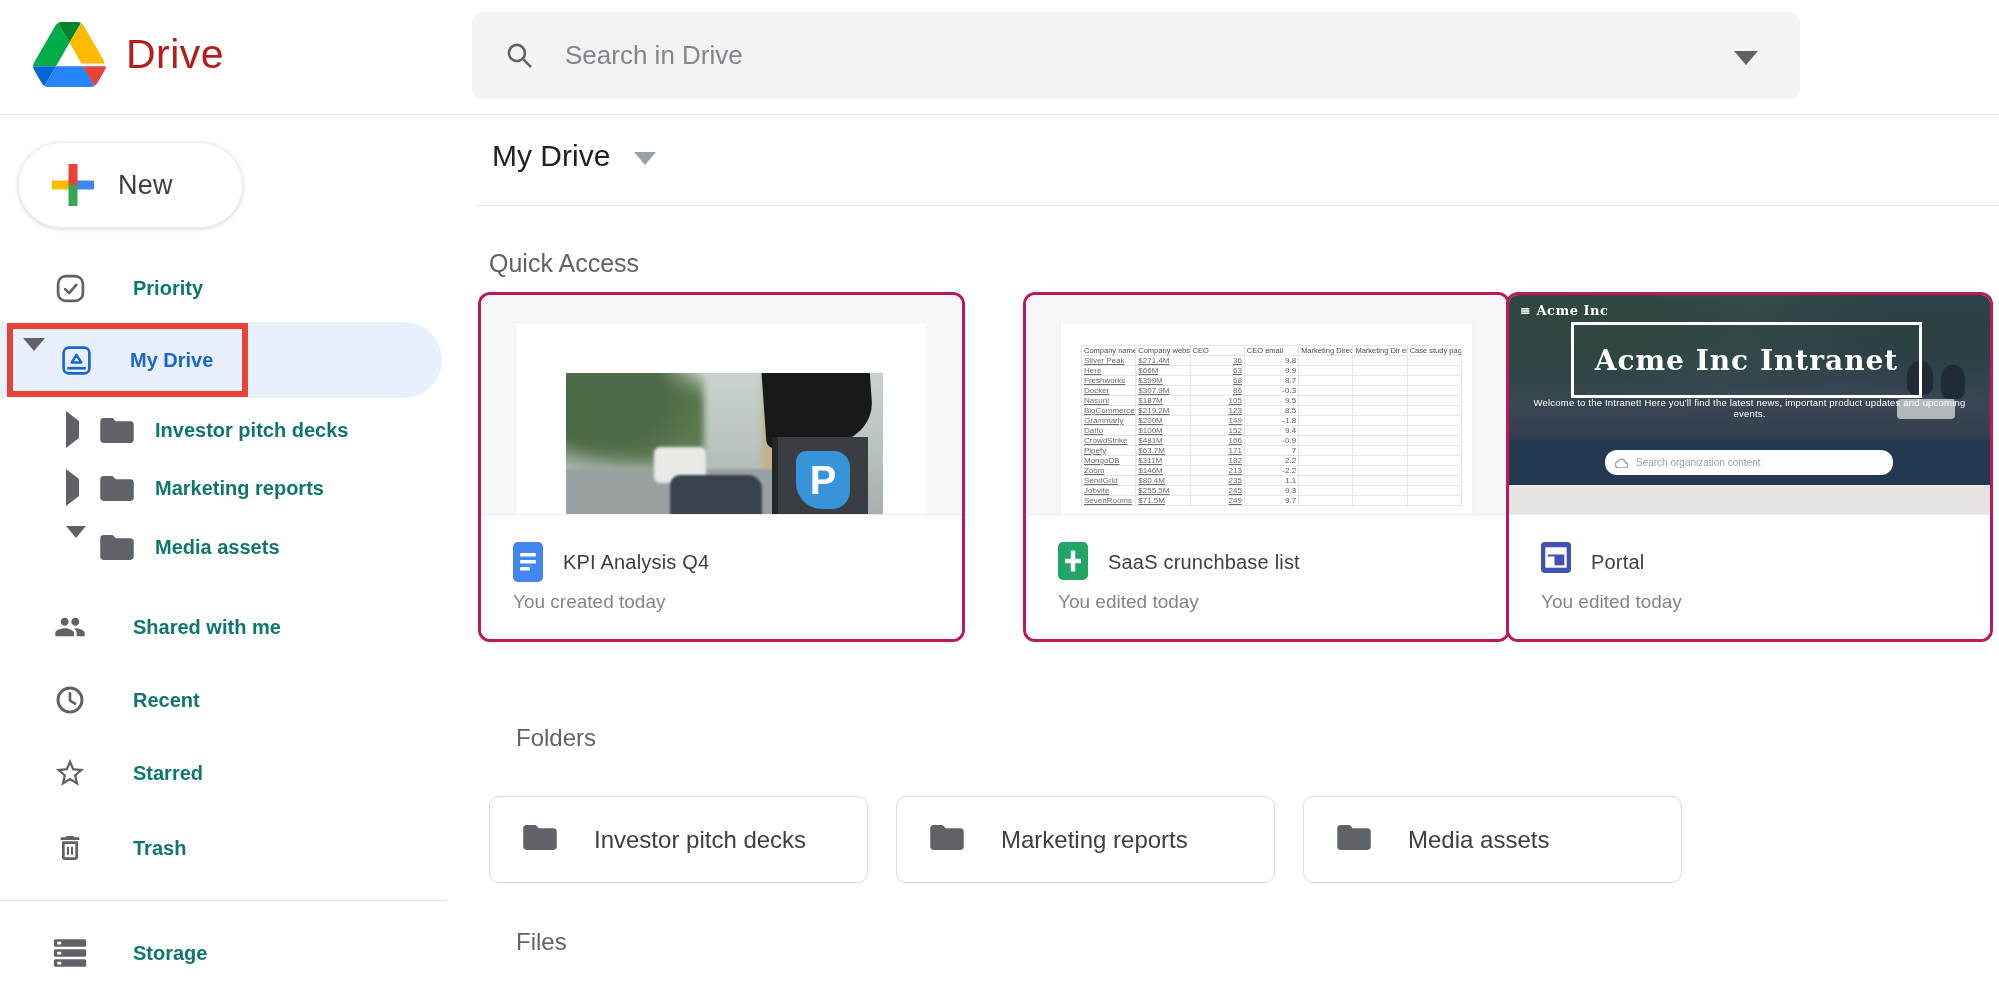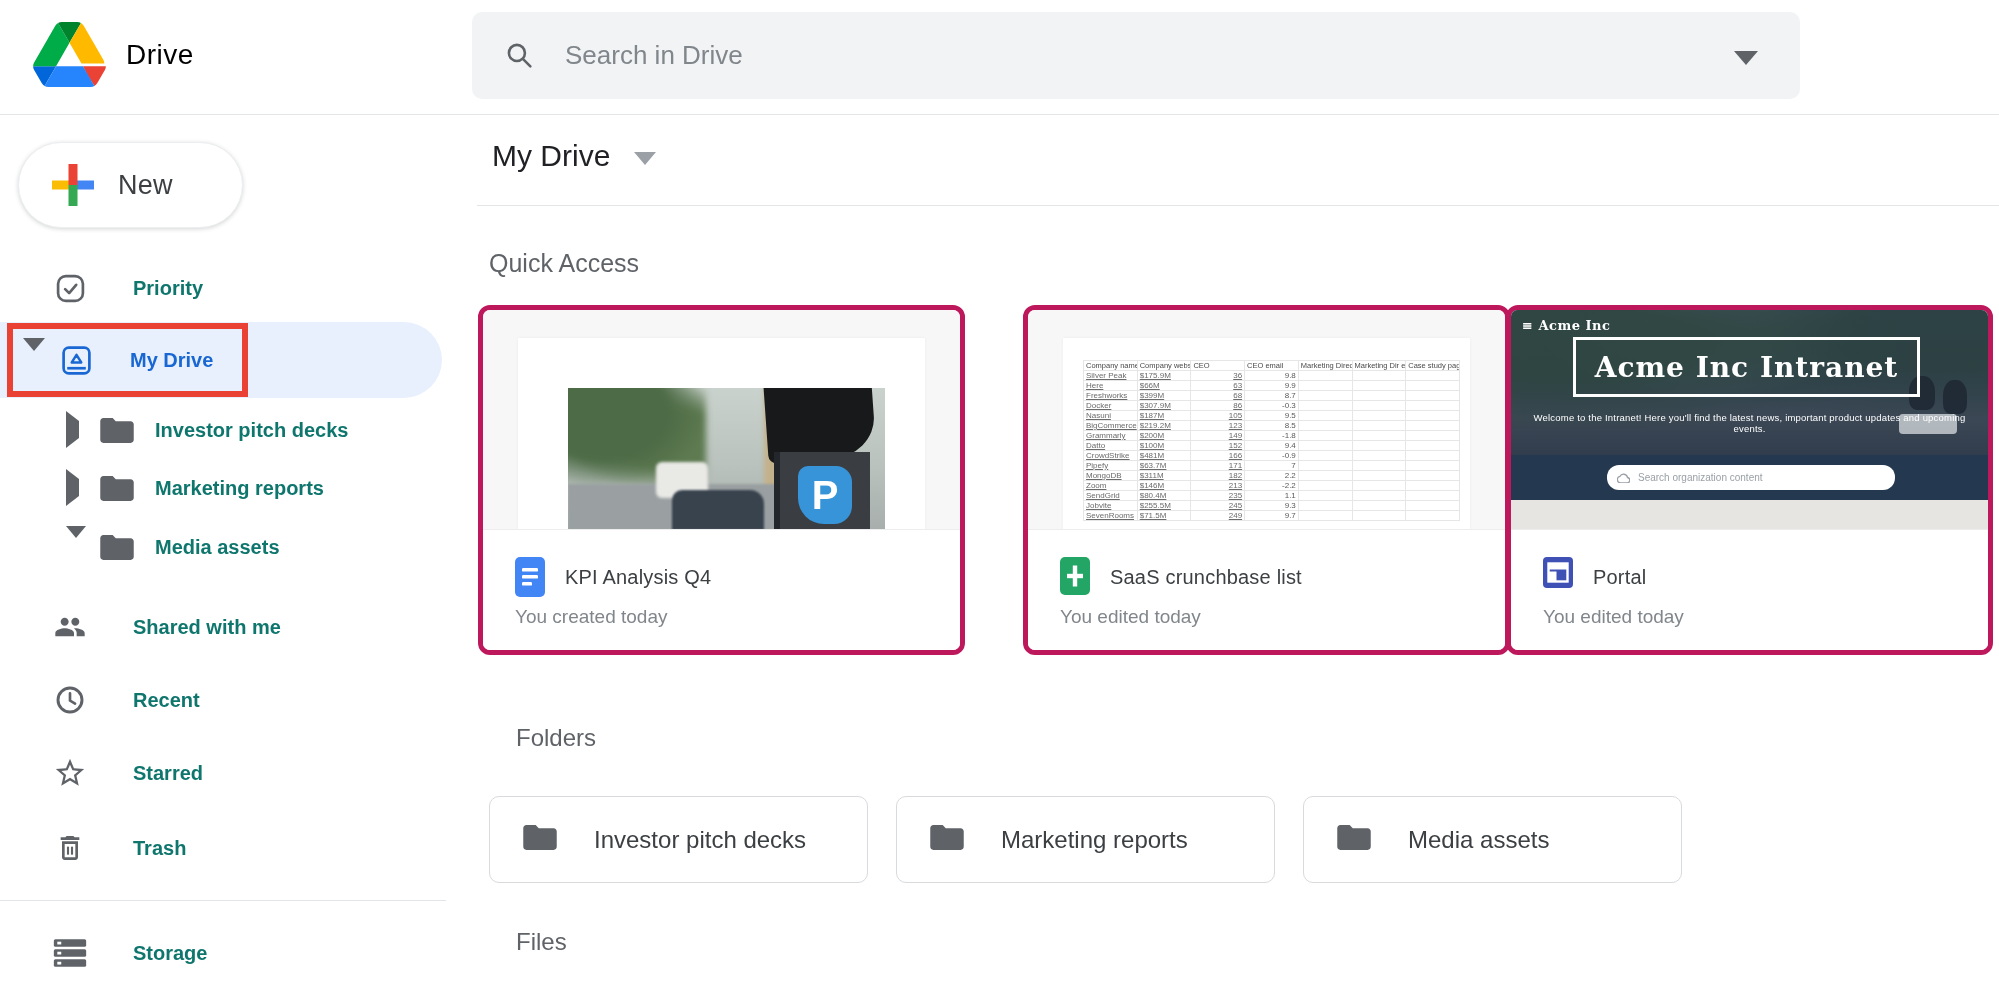--- a/index.html
+++ b/index.html
@@ -4,21 +4,21 @@
 <style>
   * { margin:0; padding:0; box-sizing:border-box; }
   html,body { background:#fff; }
   .screen {
     position:relative; width:1999px; height:987px; overflow:hidden;
     font-family:"Liberation Sans","DejaVu Sans",sans-serif; background:#fff; color:#3c4043;
   }
   
   .topbar { position:absolute; left:0; top:0; width:1999px; height:115px; background:#fff; border-bottom:1px solid #e3e6e8; }
   .logo-area { position:absolute; left:33px; top:22px; display:flex; align-items:center; gap:20px; }
-  .logo-area .appname { font-size:28px; color:#000000; letter-spacing:.5px; }
+  .logo-area .appname { font-size:41px; color:#b91c1c; letter-spacing:.5px; }
   .searchbar { position:absolute; left:472px; top:12px; width:1328px; height:87px; background:#f1f3f4; border-radius:10px; display:flex; align-items:center; padding-left:32px; }
   .searchbar .ph { margin-left:30px; font-size:26px; color:#80868b; }
   .search-caret { position:absolute; right:42px; top:50%; margin-top:-5px; width:0; height:0; border-left:12px solid transparent; border-right:12px solid transparent; border-top:14px solid #5f6368; cursor:pointer; }
   
   .sidebar { position:absolute; left:0; top:116px; width:446px; height:871px; background:#fff; }
   .new-btn { position:absolute; left:18px; top:26px; width:225px; height:86px; background:#fff; border:1px solid #eceef0; border-radius:44px; box-shadow:0 1px 4px rgba(60,64,67,.22); display:flex; align-items:center; cursor:pointer; }
   .new-btn .plus { margin-left:31px; }
   .new-btn .lbl { margin-left:22px; font-size:27px; color:#3c4043; font-weight:500; letter-spacing:.3px; }
   .nav-row { position:absolute; left:0; width:446px; display:flex; align-items:center; cursor:pointer; }
   .nav-row .icon { position:absolute; left:50px; width:40px; display:flex; justify-content:center; }
@@ -39,21 +39,21 @@
   .side-divider { position:absolute; left:0; top:784px; width:446px; height:1px; background:#e3e6e8; }
   
   .page-title { position:absolute; left:492px; top:139px; font-size:30px; color:#202124; display:flex; align-items:center; gap:24px; }
   .title-caret { width:0; height:0; border-left:11px solid transparent; border-right:11px solid transparent; border-top:13px solid #9aa0a6; cursor:pointer; margin-top:4px; }
   .main-divider { position:absolute; left:477px; top:205px; width:1522px; height:1px; background:#e3e6e8; }
   .section-label { position:absolute; font-size:25px; font-weight:500; color:#5f6368; }
   .qa-label { left:489px; top:249px; }
   .folders-label { left:516px; top:724px; font-size:24px; }
   .files-label { left:516px; top:928px; font-size:24px; }
   
-  .card { position:absolute; top:305px; width:487px; height:350px; background:#fff; border:5px solid #be185d; border-radius:12px; overflow:hidden; cursor:pointer; }
+  .card { position:absolute; top:292px; width:487px; height:350px; background:#fff; border:3px solid #be185d; border-radius:12px; overflow:hidden; cursor:pointer; }
   .card1 { left:478px; } .card2 { left:992px;margin-left:31px; } .card3 { left:1506px; }
   .thumb { position:absolute; left:0; top:0; width:100%; height:220px; background:#f7f7f7; border-bottom:1px solid #ededed; overflow:hidden; }
   .page-sheet { position:absolute; left:35px; right:35px; top:28px; bottom:0; background:#fff; box-shadow:0 0 3px rgba(0,0,0,.05); }
   
   .photo { position:absolute; left:50px; top:50px; width:317px; height:142px; overflow:hidden; background:linear-gradient(180deg,#c9d2cc 0%,#b9c2bd 55%,#a7aeac 100%); }
   .ph-trees { position:absolute; left:-12px; top:-10px; width:150px; height:110px; background:radial-gradient(ellipse at 30% 30%,#4d6b46 0 45%,rgba(77,107,70,0) 72%),radial-gradient(ellipse at 75% 55%,#5d7a50 0 35%,rgba(93,122,80,0) 65%); filter:blur(3px); }
   .ph-bldg { position:absolute; left:196px; top:0; width:46px; height:142px; background:#c3b18c; filter:blur(2px); }
   .ph-road { position:absolute; left:0; top:96px; width:210px; height:46px; background:#9aa0a1; filter:blur(1px); }
   .ph-van { position:absolute; left:88px; top:74px; width:52px; height:36px; background:#e9e9e6; border-radius:6px; filter:blur(1.5px); }
   .ph-car { position:absolute; left:104px; top:102px; width:92px; height:40px; background:#39434e; border-radius:10px 14px 0 0; filter:blur(1px); }
@@ -67,21 +67,21 @@
   table.mini th { color:#4a4a4a; font-size:7.5px; }
   table.mini td.u { text-decoration:underline; color:#6b6b6b; }
   table.mini td.num { text-align:right; }
   
   .site-hero { position:absolute; left:0; top:0; width:100%; height:145px; overflow:hidden;
     background:radial-gradient(ellipse at 12% 22%,rgba(58,90,64,.9) 0 22%,rgba(58,90,64,0) 58%),radial-gradient(ellipse at 90% 18%,rgba(52,80,60,.8) 0 18%,rgba(52,80,60,0) 52%),radial-gradient(ellipse at 40% 12%,rgba(130,150,160,.7) 0 14%,rgba(130,150,160,0) 40%),linear-gradient(180deg,#54687a 0%,#49596a 48%,#555f68 74%,#414b57 100%); }
   .site-hero::after { content:""; position:absolute; inset:0; background:rgba(30,44,64,.45); }
   .hero-person { position:absolute; width:26px; height:34px; background:#1d2732; border-radius:45% 45% 30% 30%; opacity:.85; z-index:1; }
   .hero-table { position:absolute; width:58px; height:20px; background:#cfd4d8; border-radius:4px; opacity:.8; z-index:1; top:104px; left:388px; }
   .site-brand { position:absolute; left:11px; top:8px; z-index:2; color:#fff; font-family:"DejaVu Serif","Liberation Serif",serif; font-weight:700; font-size:13px; letter-spacing:.5px; }
-  .site-titlebox { position:absolute; left:62px; right:68px; top:27px; height:60px; border:3px solid #fff; z-index:2; display:flex; align-items:center; justify-content:center; }
+  .site-titlebox { position:absolute; left:62px; right:68px; top:27px; height:76px; border:3px solid #fff; z-index:2; display:flex; align-items:center; justify-content:center; }
   .site-titlebox .t { color:#fff; font-family:"DejaVu Serif","Liberation Serif",serif; font-size:28px; font-weight:700; letter-spacing:1px; }
   .site-welcome { position:absolute; left:16px; right:16px; top:102px; z-index:2; text-align:center; color:#fff; font-size:9.5px; letter-spacing:.2px; }
   .site-navybar { position:absolute; left:0; top:145px; width:100%; height:45px; background:#24384f; }
   .site-search { position:absolute; left:96px; top:10px; width:288px; height:25px; background:#fff; border-radius:12px; display:flex; align-items:center; padding-left:10px; gap:8px; }
   .site-search .txt { font-size:10px; color:#9aa0a6; }
   .site-grayband { position:absolute; left:0; top:190px; width:100%; height:30px; background:#e7e5e2; }
   
   .cfoot { position:absolute; left:0; top:220px; width:100%; height:130px; background:#fff; }
   .cfoot .ficon { position:absolute; left:32px; top:27px; }
   .cfoot .ftitle { position:absolute; left:82px; top:27px; height:40px; display:flex; align-items:center; font-size:20px; font-weight:500; color:#3c4043; letter-spacing:.2px; }
@@ -291,21 +291,21 @@
                   <th>CEO</th>
                   <th>CEO email</th>
                   <th>Marketing Direct</th>
                   <th>Marketing Dir em</th>
                   <th>Case study page?</th>
                 </tr>
               </thead>
             <tbody>
                 <tr>
                   <td class="u">Silver Peak</td>
-                  <td class="u">$175.9M</td>
+                  <td class="u">$271.4M</td>
                   <td class="u num">36</td>
                   <td class="num">9.8</td>
                   <td></td>
                   <td></td>
                   <td></td>
                 </tr>
                 <tr>
                   <td class="u">Here</td>
                   <td class="u">$66M</td>
                   <td class="u num">63</td>

